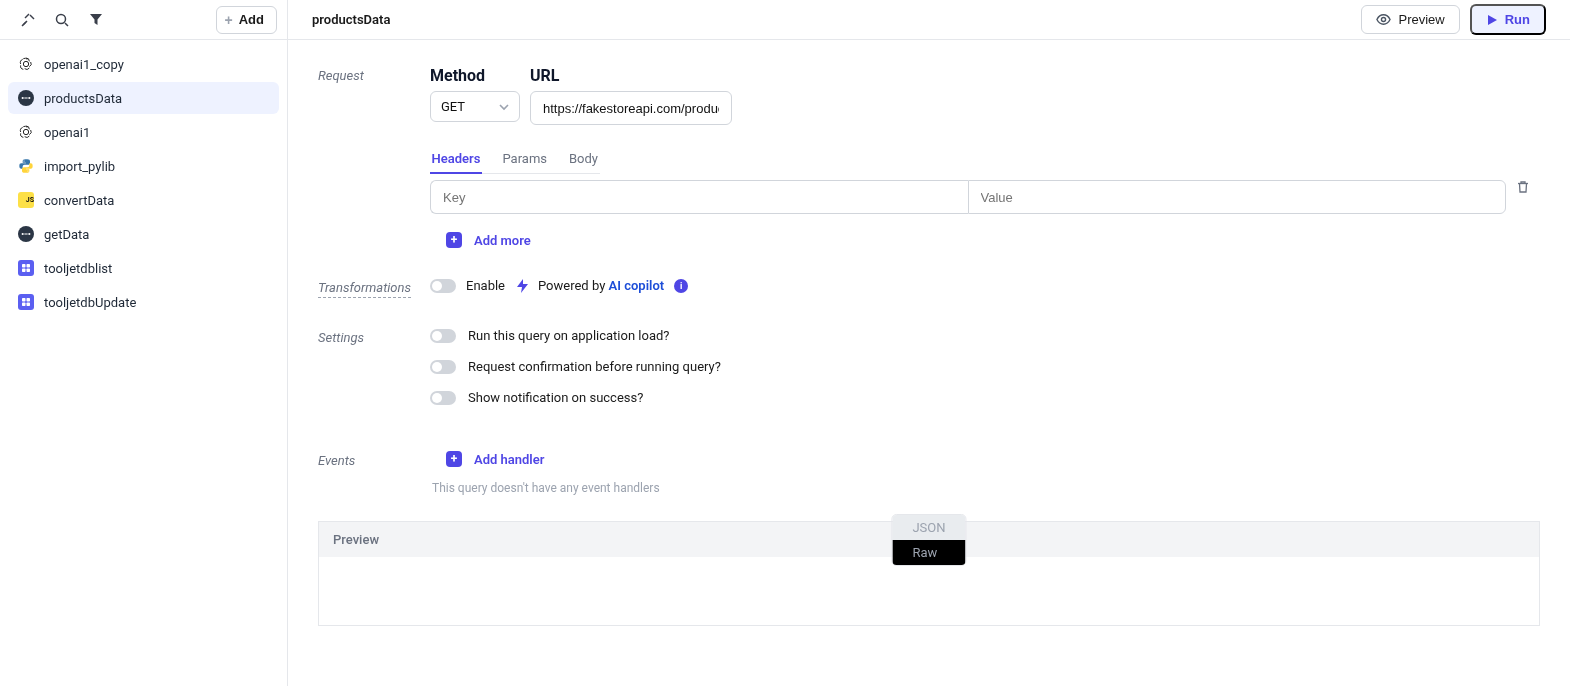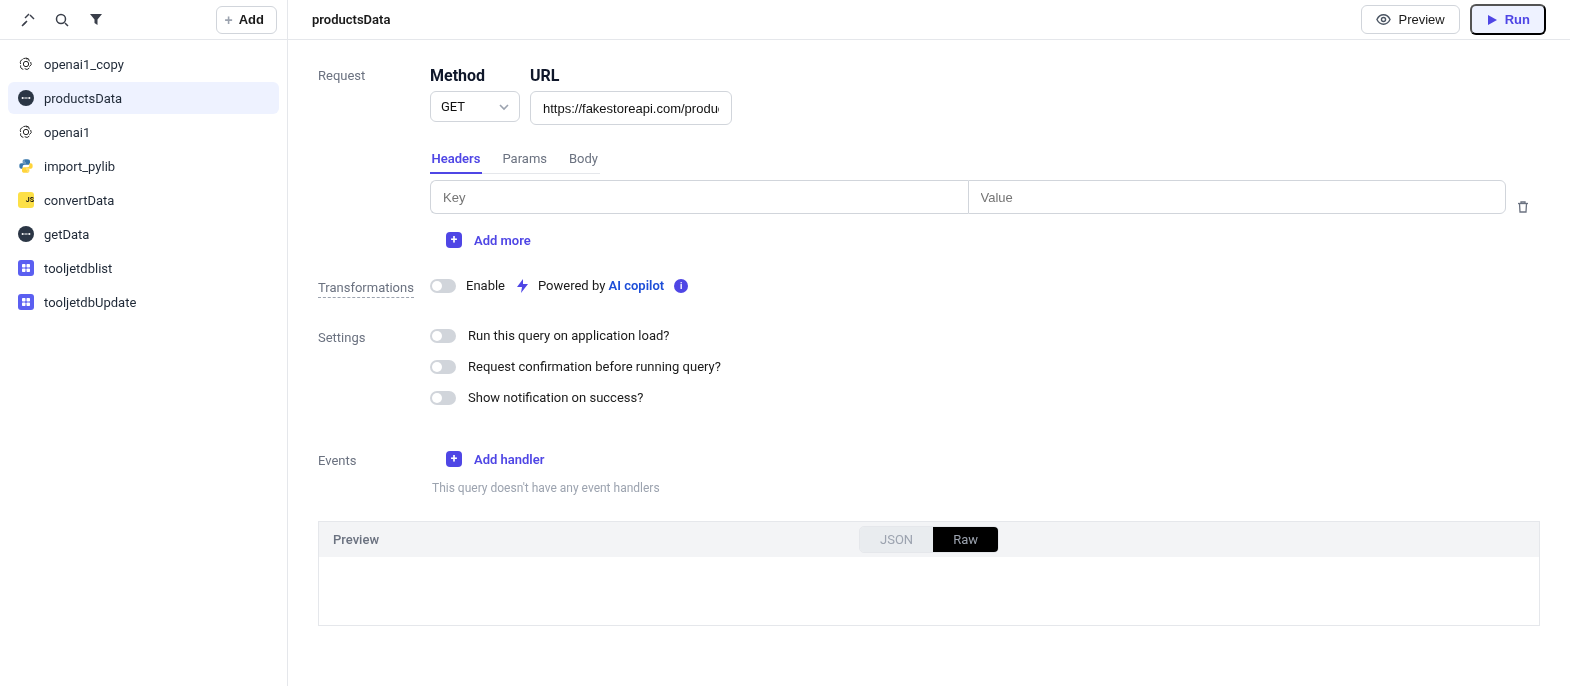--- a/index.html
+++ b/index.html
@@ -92,41 +92,41 @@
   padding: 6px 14px; font-size: 13px; font-weight: 500; color: #1a1a1a; cursor: pointer;
 }
 .run-btn {
   display: inline-flex; align-items: center; gap: 7px;
   background: #eef2ff; border-radius: 6px;
   padding: 6px 14px; font-size: 13px; font-weight: 600; color: #4f46e5; cursor: pointer;
 }
 
 .content { padding: 26px 30px 10px 30px; overflow: auto; flex: 1; }
 .row { display: flex; align-items: flex-start; margin-bottom: 30px; }
-.row-label { width: 112px; font-size: 13px; color: #6b7280; padding-top: 2px; }
+.row-label { width: 112px; font-size: 13px; color: #6b7280; padding-top: 2px; font-style: italic; }
 .row-body { flex: 1; }
 
 .field-label { font-size: 16px; font-weight: 700; color: #0f172a; margin-bottom: 6px; }
 .req-line { display: flex; gap: 10px; align-items: flex-start; }
 .method-box {
   display: flex; align-items: center; justify-content: space-between;
   width: 90px; border: 1px solid #d1d5db; border-radius: 6px;
   padding: 7px 10px; font-size: 13px; color: #111; cursor: pointer;
 }
 .url-box {
   flex: 1; border: 1px solid #d1d5db; border-radius: 6px;
   padding: 7px 12px; font-size: 13px; color: #111; background: #fff;
   min-height: 34px;
 }
 
 .tabs { display: flex; gap: 18px; margin-top: 20px; border-bottom: 1px solid #e5e7eb; width: 170px; justify-content: flex-end; }
 .tab { padding: 6px 2px; font-size: 13px; color: #6b7280; cursor: pointer; border-bottom: 2px solid transparent; margin-bottom: -1px; }
 .tab.active { color: #4f46e5; font-weight: 600; border-bottom-color: #4f46e5; }
 
-.kv-row { display: flex; align-items: flex-end; margin-top: 6px; }
+.kv-row { display: flex; align-items: flex-start; margin-top: 6px; }
 .kv-input {
   flex: 1; border: 1px solid #d1d5db; padding: 7px 12px; font-size: 13px;
   min-height: 34px; color: #9ca3af; background: #fff;
 }
 .kv-input.key { border-radius: 6px 0 0 6px; border-right: none; }
 .kv-input.val { border-radius: 0 6px 6px 0; }
 .del-cell { width: 34px; display: flex; align-items: center; justify-content: center; color: #6b7280; cursor: pointer; }
 
 .addmore { display: inline-flex; align-items: center; gap: 12px; margin-top: 18px; color: #4f46e5; font-size: 13px; font-weight: 600; cursor: pointer; }
 .addmore .sq { width: 16px; height: 16px; background: #4f46e5; color: #fff; border-radius: 4px; display: inline-flex; align-items: center; justify-content: center; font-size: 12px; font-weight: 700; }
@@ -141,21 +141,21 @@
 .info-i { width:14px; height:14px; border-radius:50%; background:#4f46e5; color:#fff; font-size:9px; font-weight:700; display:inline-flex; align-items:center; justify-content:center; }
 
 .no-handlers { font-size:12px; color:#9ca3af; margin-top:14px; margin-left:2px; }
 
 .preview-panel { border:1px solid #e5e7eb; margin-top:26px; }
 .preview-head {
   display:flex; align-items:center; justify-content:flex-start;
   background:#f3f4f6; padding:10px 14px; position:relative;
 }
 .preview-head .plabel { font-size:13px; color:#6b7280; font-weight:500; }
-.seg { position:absolute; left:50%; transform:translateX(-50%); display:flex; border:1px solid #e5e7eb; border-radius:5px; overflow:hidden; }
+.seg { position:absolute; left:50%; transform:translateX(-50%); display:flex; border:1px solid #e5e7eb; border-radius:5px; overflow:hidden;flex-direction:column; }
 .seg-item { padding:5px 20px; font-size:13px; color:#9ca3af; background:#000000; cursor:pointer; }
 .seg-item.active { background:#e9ecef; }
 .preview-body { height:68px; background:#fff; }
 
 svg { display:block; }
 </style>
 </head>
 <body>
 
 <div class="sidebar">

